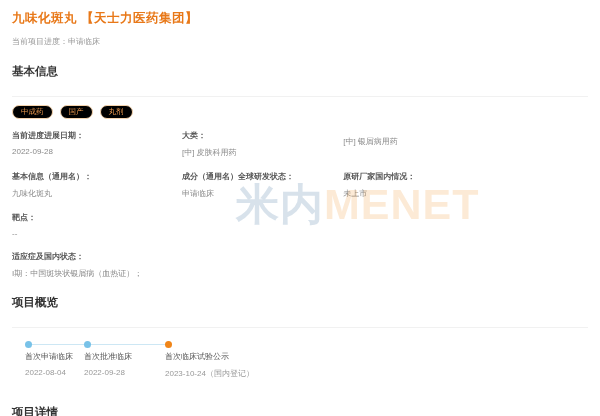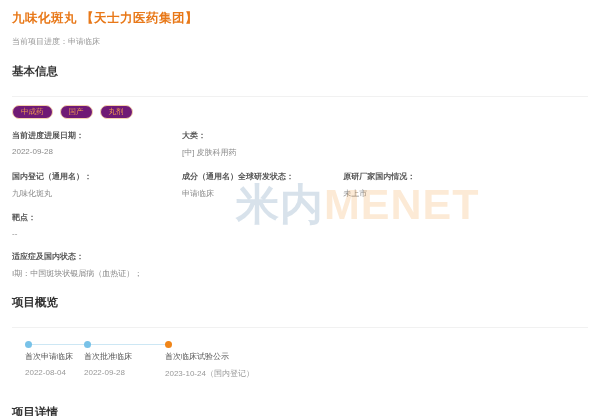--- a/index.html
+++ b/index.html
@@ -19,21 +19,21 @@
   .section-heading {
     font-size: 11.5px; font-weight: bold; color: #333;
     padding-bottom: 17px; border-bottom: 1px solid #f1f1f1;
   }
   .sec-basic { margin-top: 17px; }
   .sec-overview { margin-top: 16px; }
   .sec-details { margin-top: 14px; }
 
   .tags { margin-top: 8px; display: flex; gap: 7px; }
   .tag {
-    font-size: 7.5px; color: #ef9c50; background: #701a75;
+    font-size: 7.5px; color: #ef9c50; background: #000000;
     border: 1px solid #f6d4ad; border-radius: 9px; padding: 2px 8px; line-height: 1;
   }
 
   .info-grid { margin-top: 11px; display: grid; grid-template-columns: 29.5% 28% 42.5%; row-gap: 13px; }
   .field-label { font-size: 8px; font-weight: bold; color: #555; }
   .field-value { margin-top: 6px; font-size: 8px; color: #8a8a8a; }
   .field-block { margin-top: 13px; }
 
   .timeline { position: relative; margin-top: 13px; height: 50px; }
   .timeline-line { position: absolute; top: 3px; left: 16px; width: 143px; height: 1px; background: #cde7f4; }
@@ -81,23 +81,24 @@
   <div class="info-grid">
     <div>
       <div class="field-label">当前进度进展日期：</div>
       <div class="field-value">2022-09-28</div>
     </div>
     <div>
       <div class="field-label">大类：</div>
       <div class="field-value">[中] 皮肤科用药</div>
     </div>
     <div>
+      <div class="field-value">[中] 银屑病用药</div>
     </div>
     <div>
-      <div class="field-label">国内登记（通用名）：</div>
+      <div class="field-label">基本信息（通用名）：</div>
       <div class="field-value">九味化斑丸</div>
     </div>
     <div>
       <div class="field-label">成分（通用名）全球研发状态：</div>
       <div class="field-value">申请临床</div>
     </div>
     <div>
       <div class="field-label">原研厂家国内情况：</div>
       <div class="field-value">未上市</div>
     </div>

